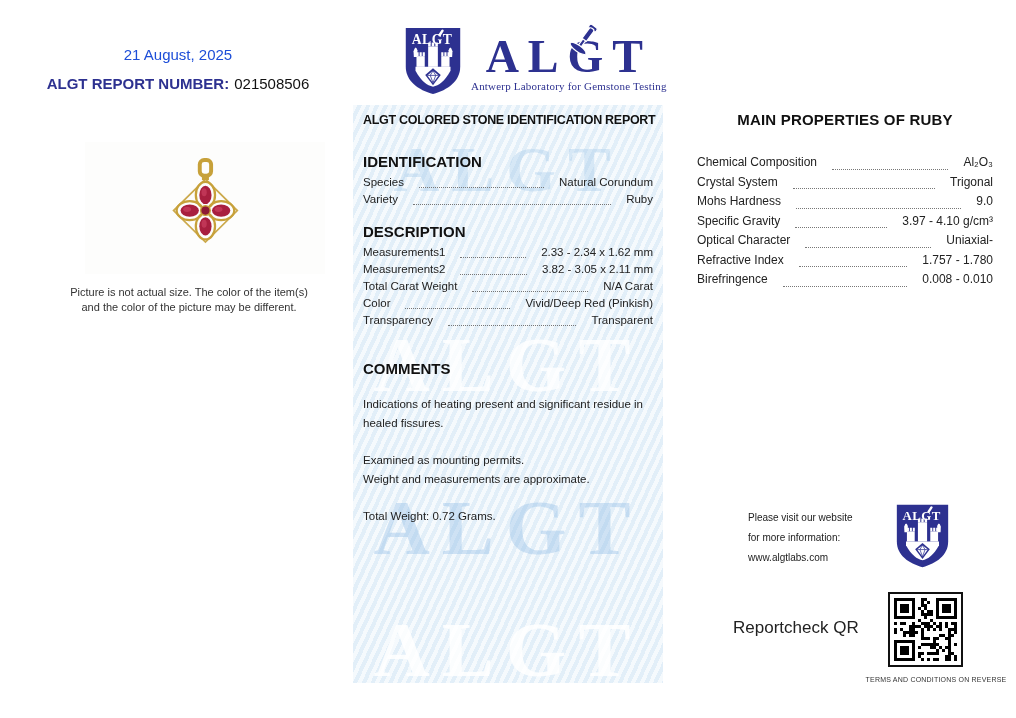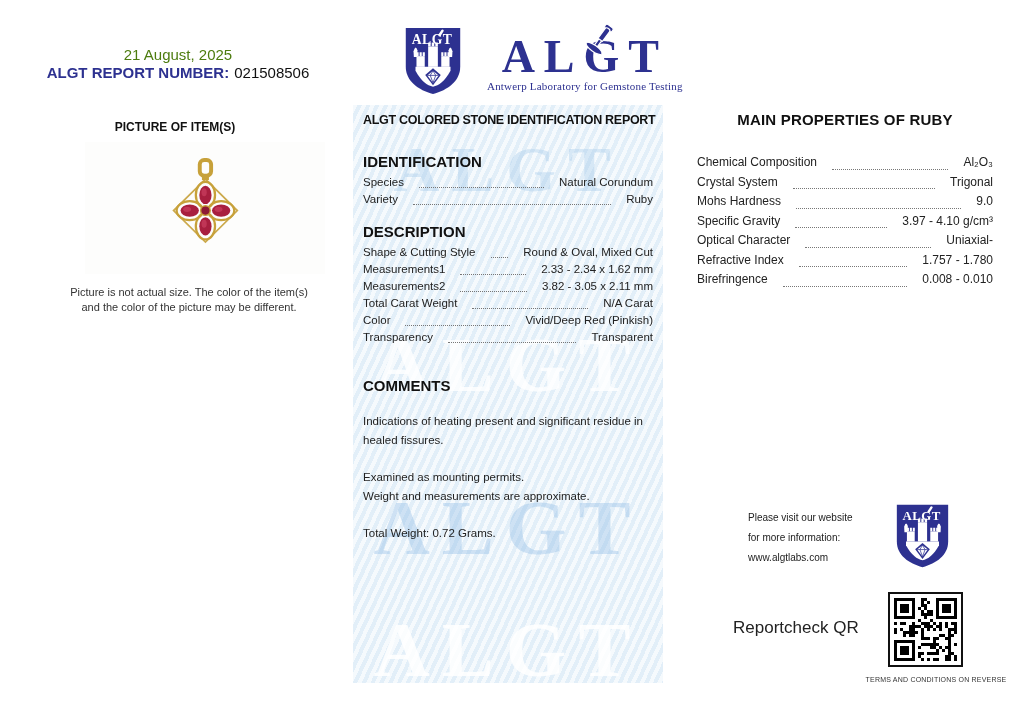--- a/index.html
+++ b/index.html
@@ -2,26 +2,26 @@
 <html><head>
 <meta charset="utf-8">
 <style>
   html,body{margin:0;padding:0;background:#888;}
   .page{
     position:relative;width:1016px;height:718px;background:#ffffff;
     font-family:"Liberation Sans",sans-serif;color:#222;overflow:hidden;margin:0 auto;
   }
   
   .header-meta{position:absolute;left:28px;top:46px;width:300px;text-align:center;}
-  .date{font-size:15px;color:#4d7c0f;margin-bottom:1px;}
+  .date{font-size:15px;color:#1d4ed8;margin-bottom:12px;}
   .report-line{font-size:15px;white-space:nowrap;}
   .report-label{color:#2d3190;font-weight:bold;}
   .report-value{color:#111;margin-left:5px;}
   .logo{position:absolute;left:402px;top:26px;display:flex;align-items:flex-start;}
-  .logo-right{margin-left:23px;position:relative;padding-top:8px;text-align:center;}
+  .logo-right{margin-left:7px;position:relative;padding-top:8px;text-align:center;}
   .logo-acronym{
     font-family:"Liberation Serif",serif;font-weight:bold;font-size:46px;line-height:46px;
     color:#2d3190;letter-spacing:9px;white-space:nowrap;position:relative;
   }
   .g-wrap{position:relative;display:inline-block;}
   .micro{position:absolute;left:2px;top:-12px;}
   .logo-tagline{
     font-family:"Liberation Serif",serif;font-size:11px;color:#2d3190;margin-top:0px;letter-spacing:0.2px;
   }
   
@@ -110,21 +110,20 @@
                 <rect x="11" y="1" width="9" height="4.5" rx="1.8"></rect>
                 <rect x="12.8" y="4" width="5.4" height="15" rx="2"></rect>
                 <rect x="13.8" y="18" width="3.4" height="8"></rect>
                 <ellipse cx="15.5" cy="28.5" rx="9.5" ry="3.2"></ellipse>
               </g>
             </svg></span><span>T</span></div>
       <div class="logo-tagline">Antwerp Laboratory for Gemstone Testing</div>
     </div>
   </div>
 
-  <div class="picture-title">PICTURE OF ITEM(S)</div>
   <div class="photo-box">
     <svg width="96" height="108" viewBox="0 0 110 122">
       <rect x="49" y="6" width="13" height="18" rx="5" fill="none" stroke="#c7a13a" stroke-width="4.5"></rect>
       <rect x="51.5" y="22" width="8" height="7" fill="#c7a13a"></rect>
       <polygon points="55.5,28 92,64 55.5,100 19,64" fill="none" stroke="#c7a13a" stroke-width="2" opacity="0.9"></polygon>
       <g fill="none" stroke="#c7a13a" stroke-width="2.6">
         <ellipse cx="55.5" cy="46" rx="11" ry="15"></ellipse>
         <ellipse cx="55.5" cy="82" rx="11" ry="15"></ellipse>
         <ellipse cx="37.5" cy="64" rx="15" ry="11"></ellipse>
         <ellipse cx="73.5" cy="64" rx="15" ry="11"></ellipse>
@@ -162,25 +161,20 @@
           </div>
           <div class="prop-row">
             <span class="prop-label">Variety</span>
             <span class="prop-dots"></span>
             <span class="prop-value">Ruby</span>
           </div>
         </div>
 
       <div class="section-heading head-description">DESCRIPTION</div>
       <div class="rows">
-          <div class="prop-row">
-            <span class="prop-label">Shape &amp; Cutting Style</span>
-            <span class="prop-dots"></span>
-            <span class="prop-value">Round &amp; Oval, Mixed Cut</span>
-          </div>
           <div class="prop-row">
             <span class="prop-label">Measurements1</span>
             <span class="prop-dots"></span>
             <span class="prop-value">2.33 - 2.34 x 1.62 mm</span>
           </div>
           <div class="prop-row">
             <span class="prop-label">Measurements2</span>
             <span class="prop-dots"></span>
             <span class="prop-value">3.82 - 3.05 x 2.11 mm</span>
           </div>

